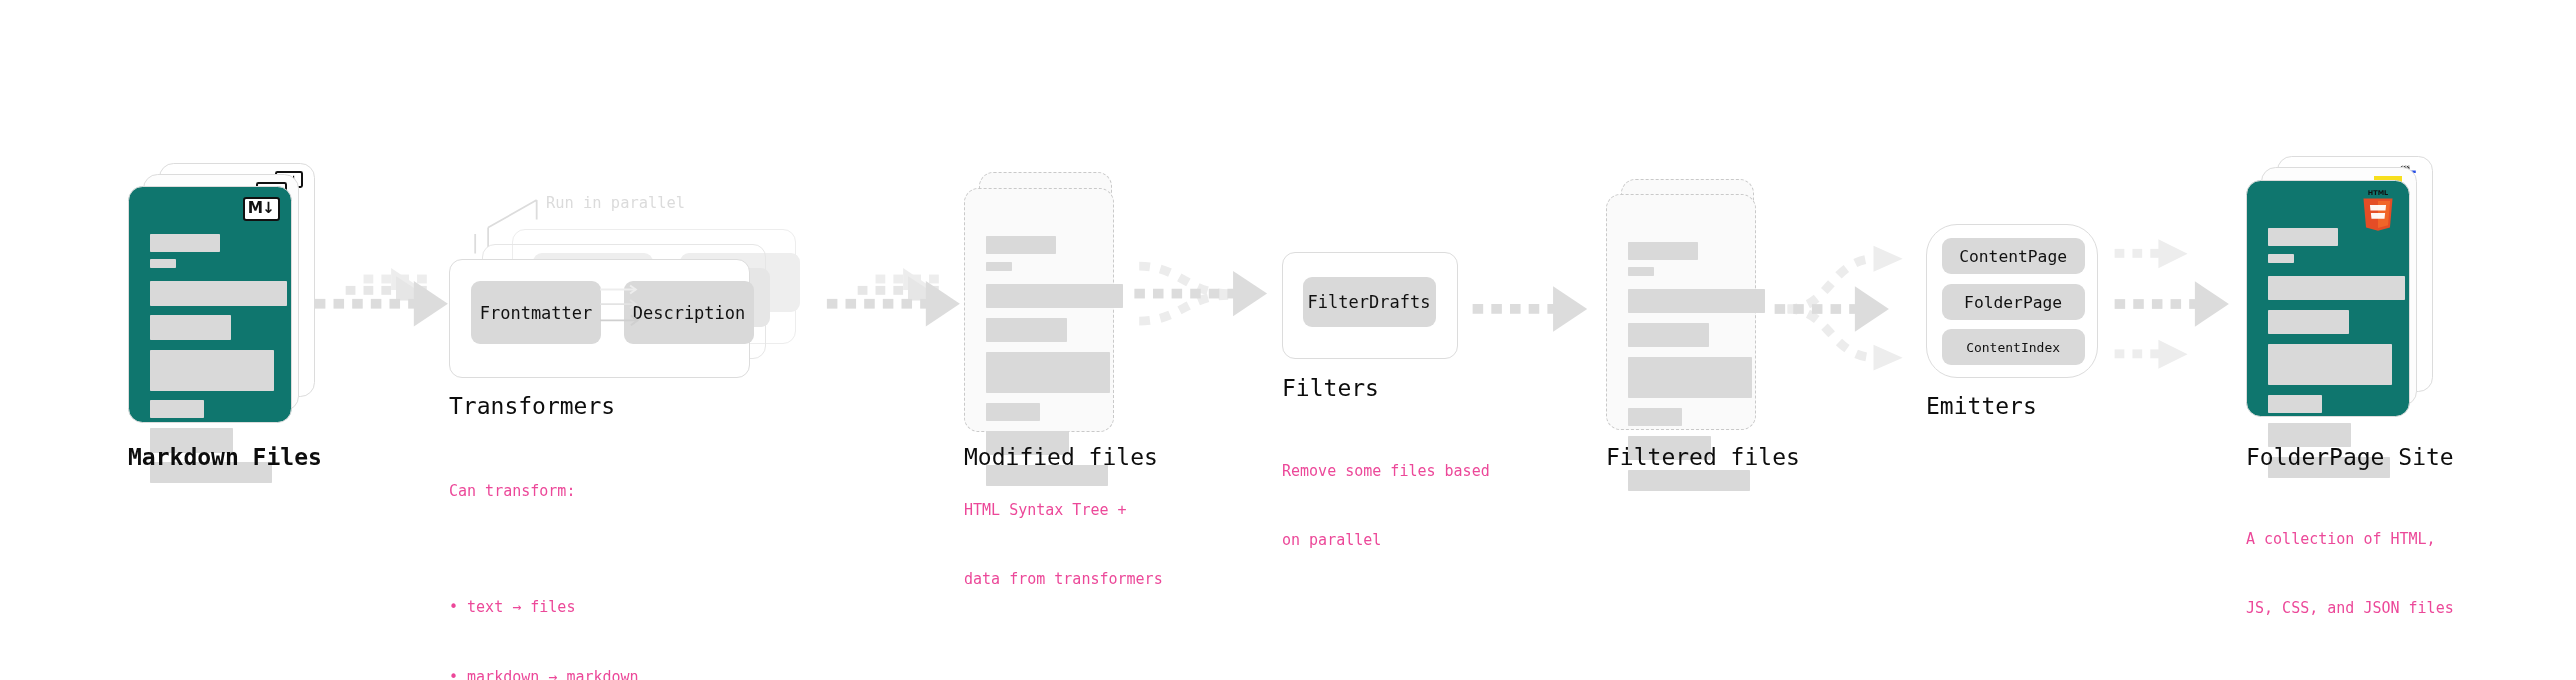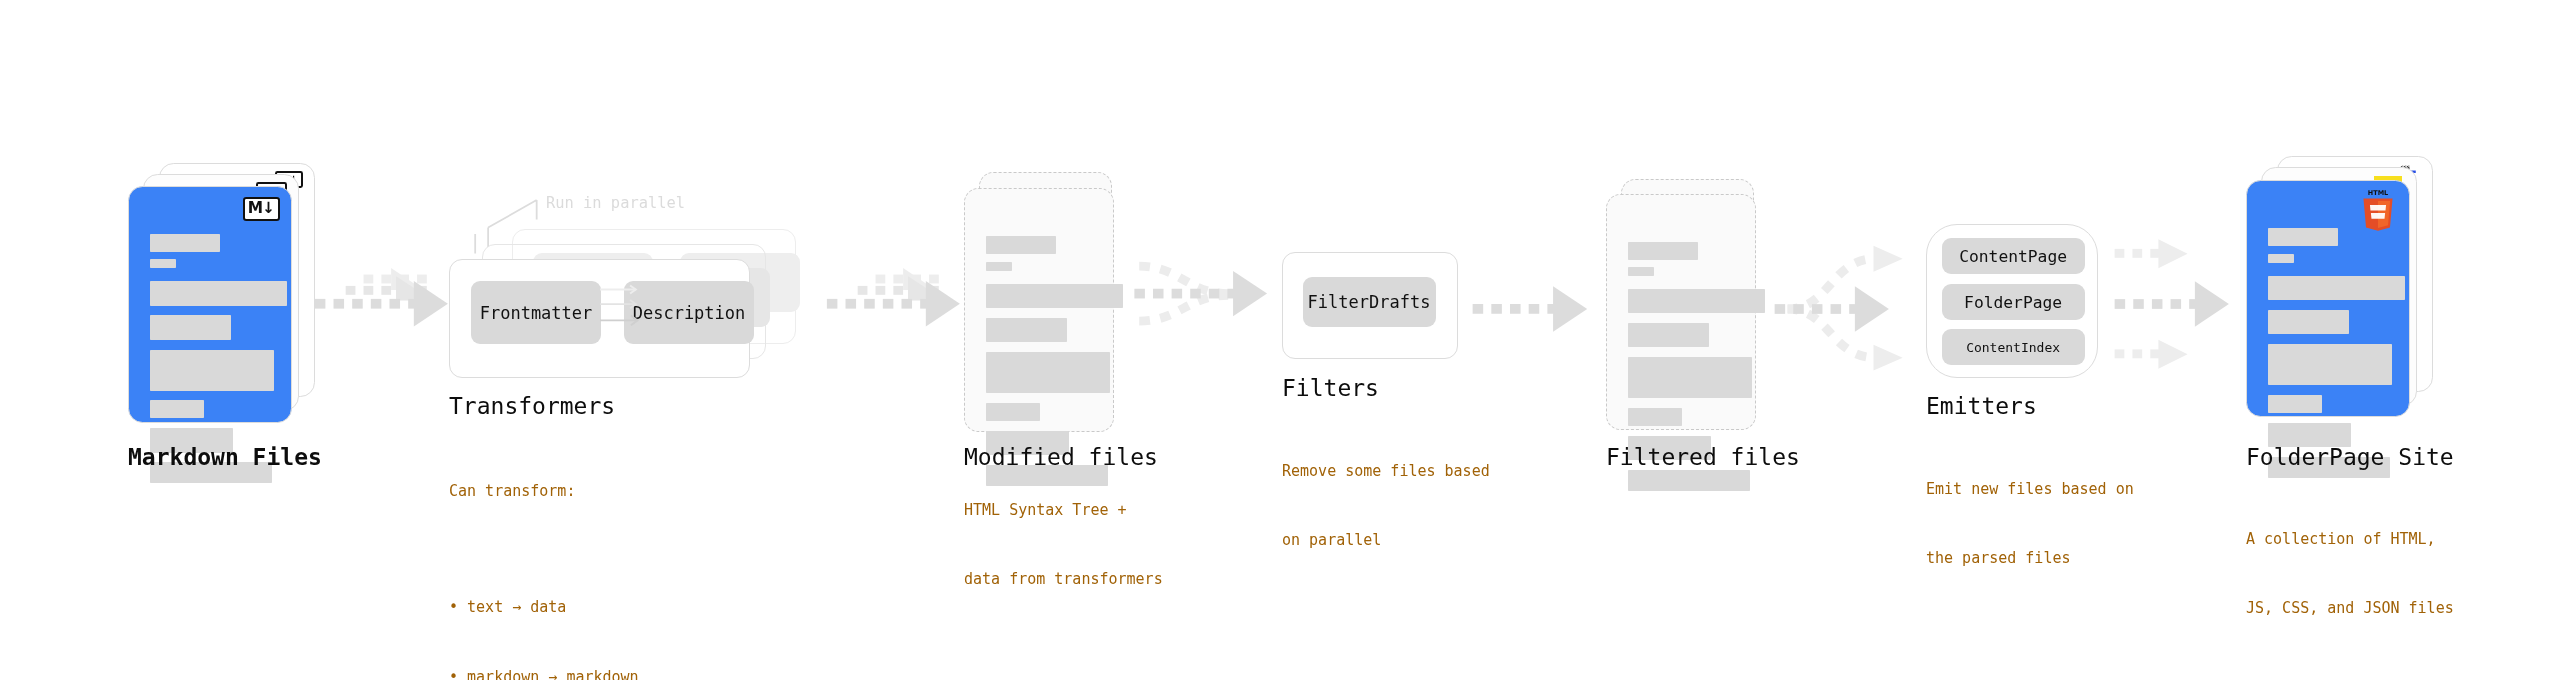--- a/index.html
+++ b/index.html
@@ -21,21 +21,21 @@
     overflow: hidden;
   }
 
   
   .node { position: absolute; }
 
   
   .filestack { position: absolute; }
   .filecard {
     position: absolute;
-    background: #3b82f6;
+    background: #0f766e;
     border: 1.6px solid #dcdcdc;
     border-radius: 14.6px;
     box-sizing: border-box;
   }
   .filecard.dashed {
     border-style: dashed;
     border-color: #c9c9c9;
     border-width: 1.6px;
     background: #fafafa;
   }
@@ -121,21 +121,21 @@
     position: absolute;
     font-size: 23px;
     letter-spacing: 0px;
     color: #0d0d0d;
     white-space: nowrap;
   }
   .caption-sub {
     position: absolute;
     font-size: 15px;
     line-height: 1.55;
-    color: #a16207;
+    color: #ec4899;
     white-space: pre;
   }
   .caption-sub .bullets { margin: 0; padding: 0; list-style: none; }
   .caption-sub .bullets li { white-space: pre; }
 
   .parallel-label {
     position: absolute;
     font-size: 15.4px;
     color: #dbdbdb;
     white-space: nowrap;
@@ -253,21 +253,21 @@
         <line x1="0" y1="46" x2="46" y2="46"></line>
         <polyline points="38,40 46,46 38,52"></polyline>
       </g>
     </svg>
   </div>
 
   <div class="caption-title" style="left:449px; top:393px;">Transformers</div>
   <div class="caption-sub" style="left:449px; top:433px;">
     <div>Can transform:</div>
     <ul class="bullets">
-      <li>• text → data</li>
+      <li>• text → files</li>
       <li>• markdown → markdown</li>
       
     </ul>
   </div>
 
   <div class="node" style="left:822px; top:268px;">
     <svg width="146" height="65" viewBox="0 0 180 80">
       <g fill="#ededed">
         <rect x="66" y="8" width="12" height="11"></rect>
           <rect x="88" y="8" width="12" height="11"></rect>
@@ -395,24 +395,20 @@
       <span>ContentPage</span>
     </div>
     <div class="pill" style="left:14.6px; top:59px; width:143px; height:36px; font-size:16.3px;">
       <span>FolderPage</span>
     </div>
     <div class="pill" style="left:14.6px; top:104px; width:143px; height:36px; font-size:13px;">
       <span>ContentIndex</span>
     </div>
   </div>
   <div class="caption-title" style="left:1926px; top:393px;">Emitters</div>
-  <div class="caption-sub" style="left:1926px; top:431px;">
-    <div>Emit new files based on</div>
-    <div>the parsed files</div>
-  </div>
 
   <div class="node" style="left:2113px; top:231px;">
     <svg width="154" height="146" viewBox="0 0 190 180">
       <g fill="#ededed">
         <rect x="2" y="22" width="12" height="11"></rect>
           <rect x="24" y="22" width="12" height="11"></rect>
         <rect x="46" y="22" width="12" height="11"></rect>
         <polygon points="56,10 92,28 56,46"></polygon>
       </g>
       <g fill="#dcdcdc">

